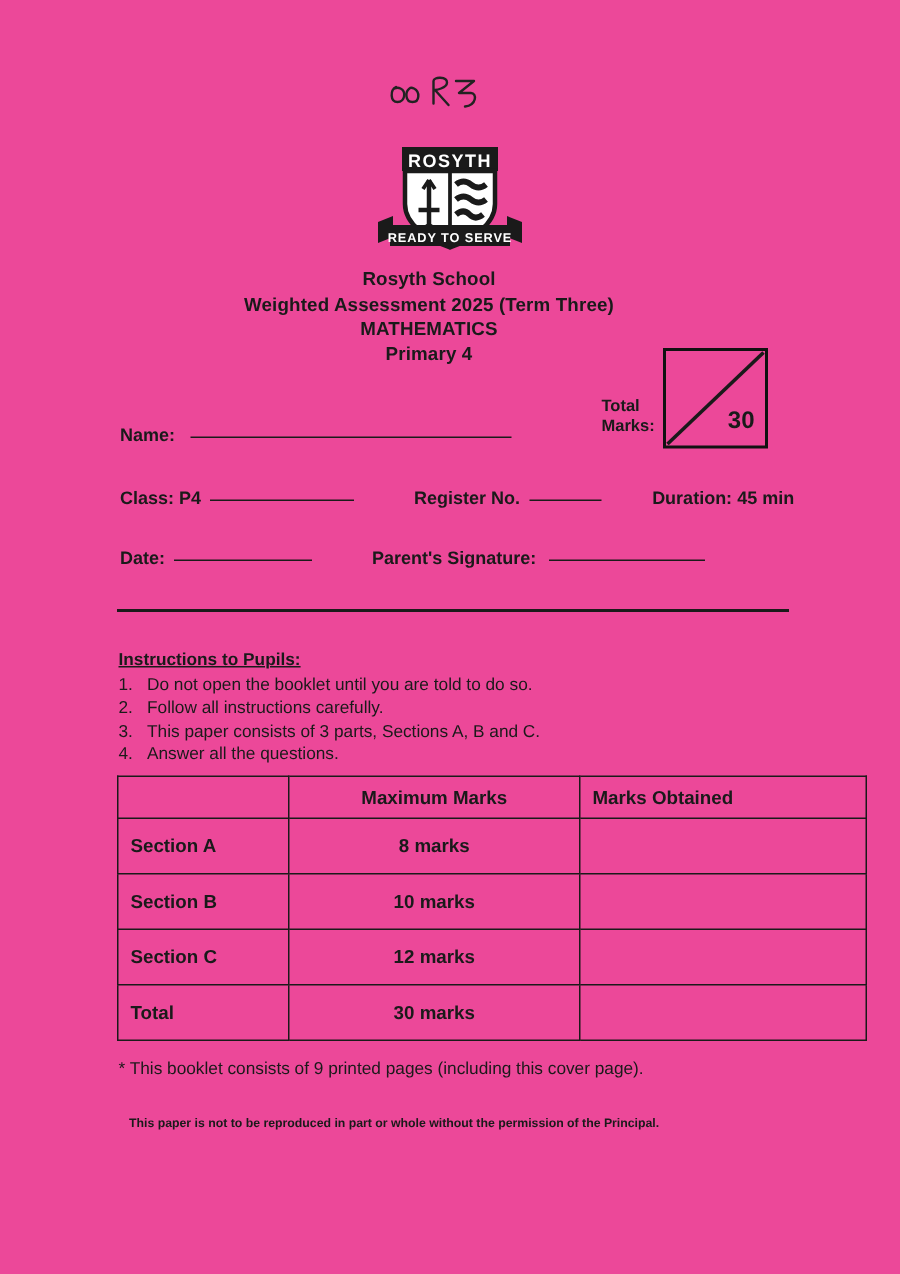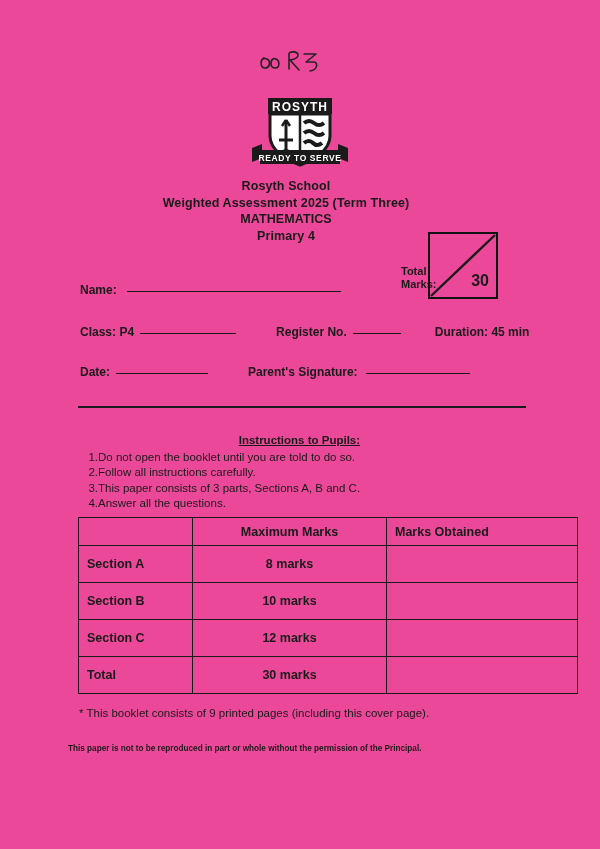--- a/index.html
+++ b/index.html
@@ -62,21 +62,21 @@
     position: absolute;
     left: 401px;
     top: 265px;
     font-size: 11px;
     font-weight: bold;
     line-height: 13px;
     width: 44px;
   }
   .marks-box {
     position: absolute;
-    left: 428px;
+    left: 442px;
     top: 232px;
     width: 70px;
     height: 67px;
     border: 2px solid #111;
     box-sizing: border-box;
   }
   .marks-box svg {
     position: absolute;
     left: 0; top: 0;
   }
@@ -124,21 +124,20 @@
     border-top: 2px solid #1a1a1a;
   }
 
   
   .instructions {
     position: absolute;
     left: 79px;
     top: 433px;
     font-size: 11.5px;
     line-height: 15.6px;
-    text-align: right;
   }
   .instructions-title {
     font-weight: bold;
     text-decoration: underline;
     margin-bottom: 1px;
   }
   .instr-item {
     display: flex;
     white-space: nowrap;
   }
@@ -172,21 +171,21 @@
   
   .footnote {
     position: absolute;
     left: 79px;
     top: 707px;
     font-size: 11.5px;
     white-space: nowrap;
   }
   .copyright {
     position: absolute;
-    left: 68px;
+    left: 86px;
     top: 744px;
     font-size: 8.2px;
     font-weight: bold;
     white-space: nowrap;
   }
 </style>
 </head>
 <body>
 
 <div class="page">

